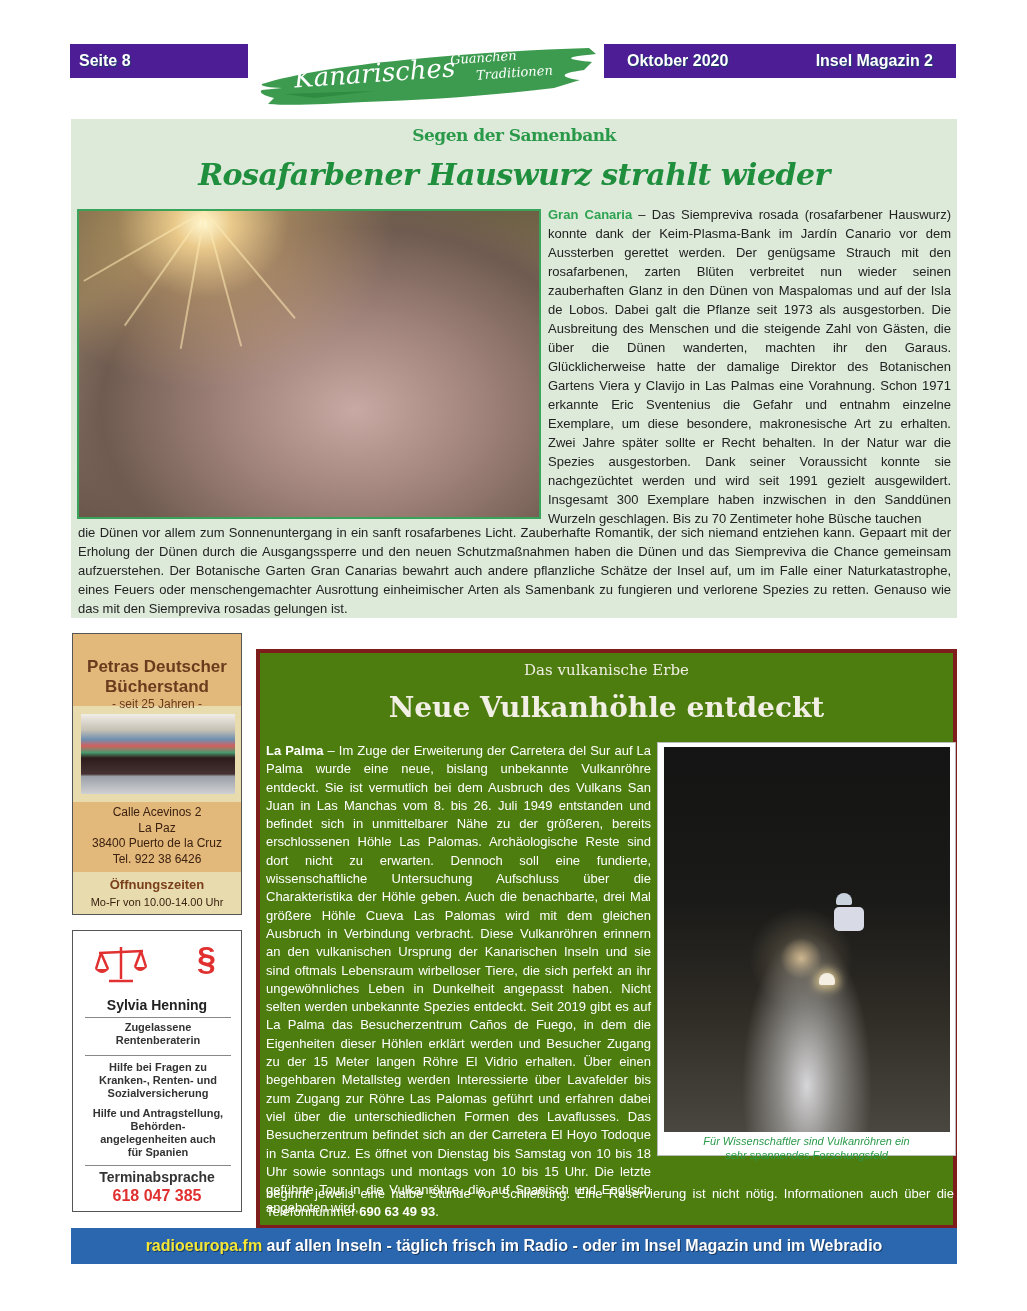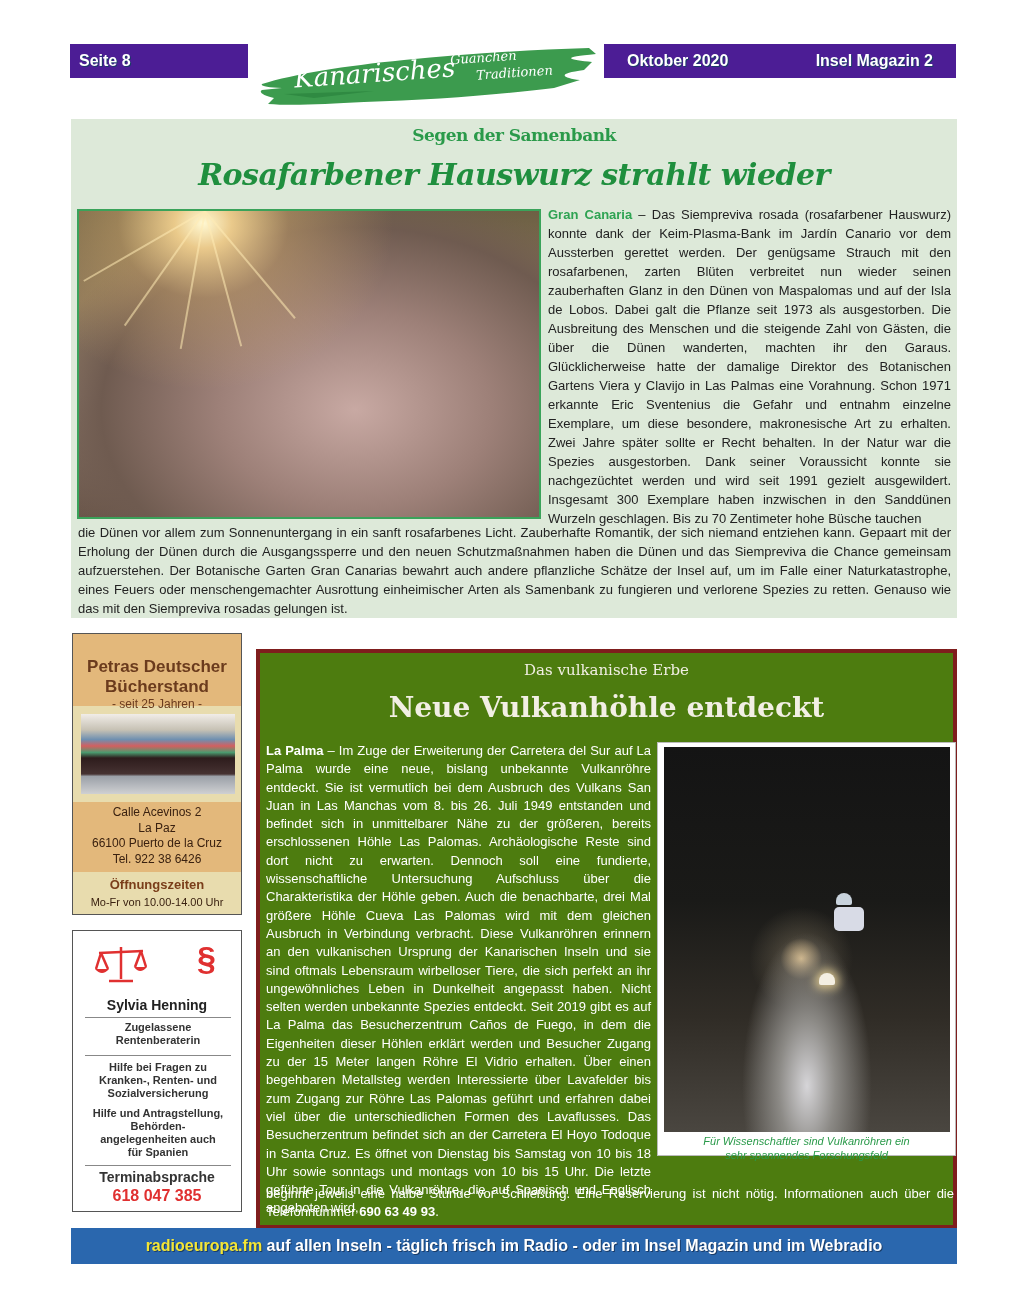--- a/index.html
+++ b/index.html
@@ -107,21 +107,21 @@
     <div class="t1">
       <span>Petras Deutscher</span><br>
       <span>Bücherstand</span>
     </div>
     <div class="t2">- seit 25 Jahren -</div>
   </div>
   <div class="img"></div>
   <div class="addr">
     <div>Calle Acevinos 2</div>
     <div>La Paz</div>
-    <div>66100 Puerto de la Cruz</div>
+    <div>38400 Puerto de la Cruz</div>
     <div>Tel. 922 38 6426</div>
   </div>
   <div class="hours-h">Öffnungszeiten</div>
   <div class="hours">Mo-Fr von 10.00-14.00 Uhr</div>
 </div>
 
 <div id="ad-law">
   <svg class="scales" width="52" height="44" viewBox="0 0 52 44">
     <g stroke="#e03030" stroke-width="2.5" fill="none">
       <line x1="26" y1="4" x2="26" y2="36"></line>

